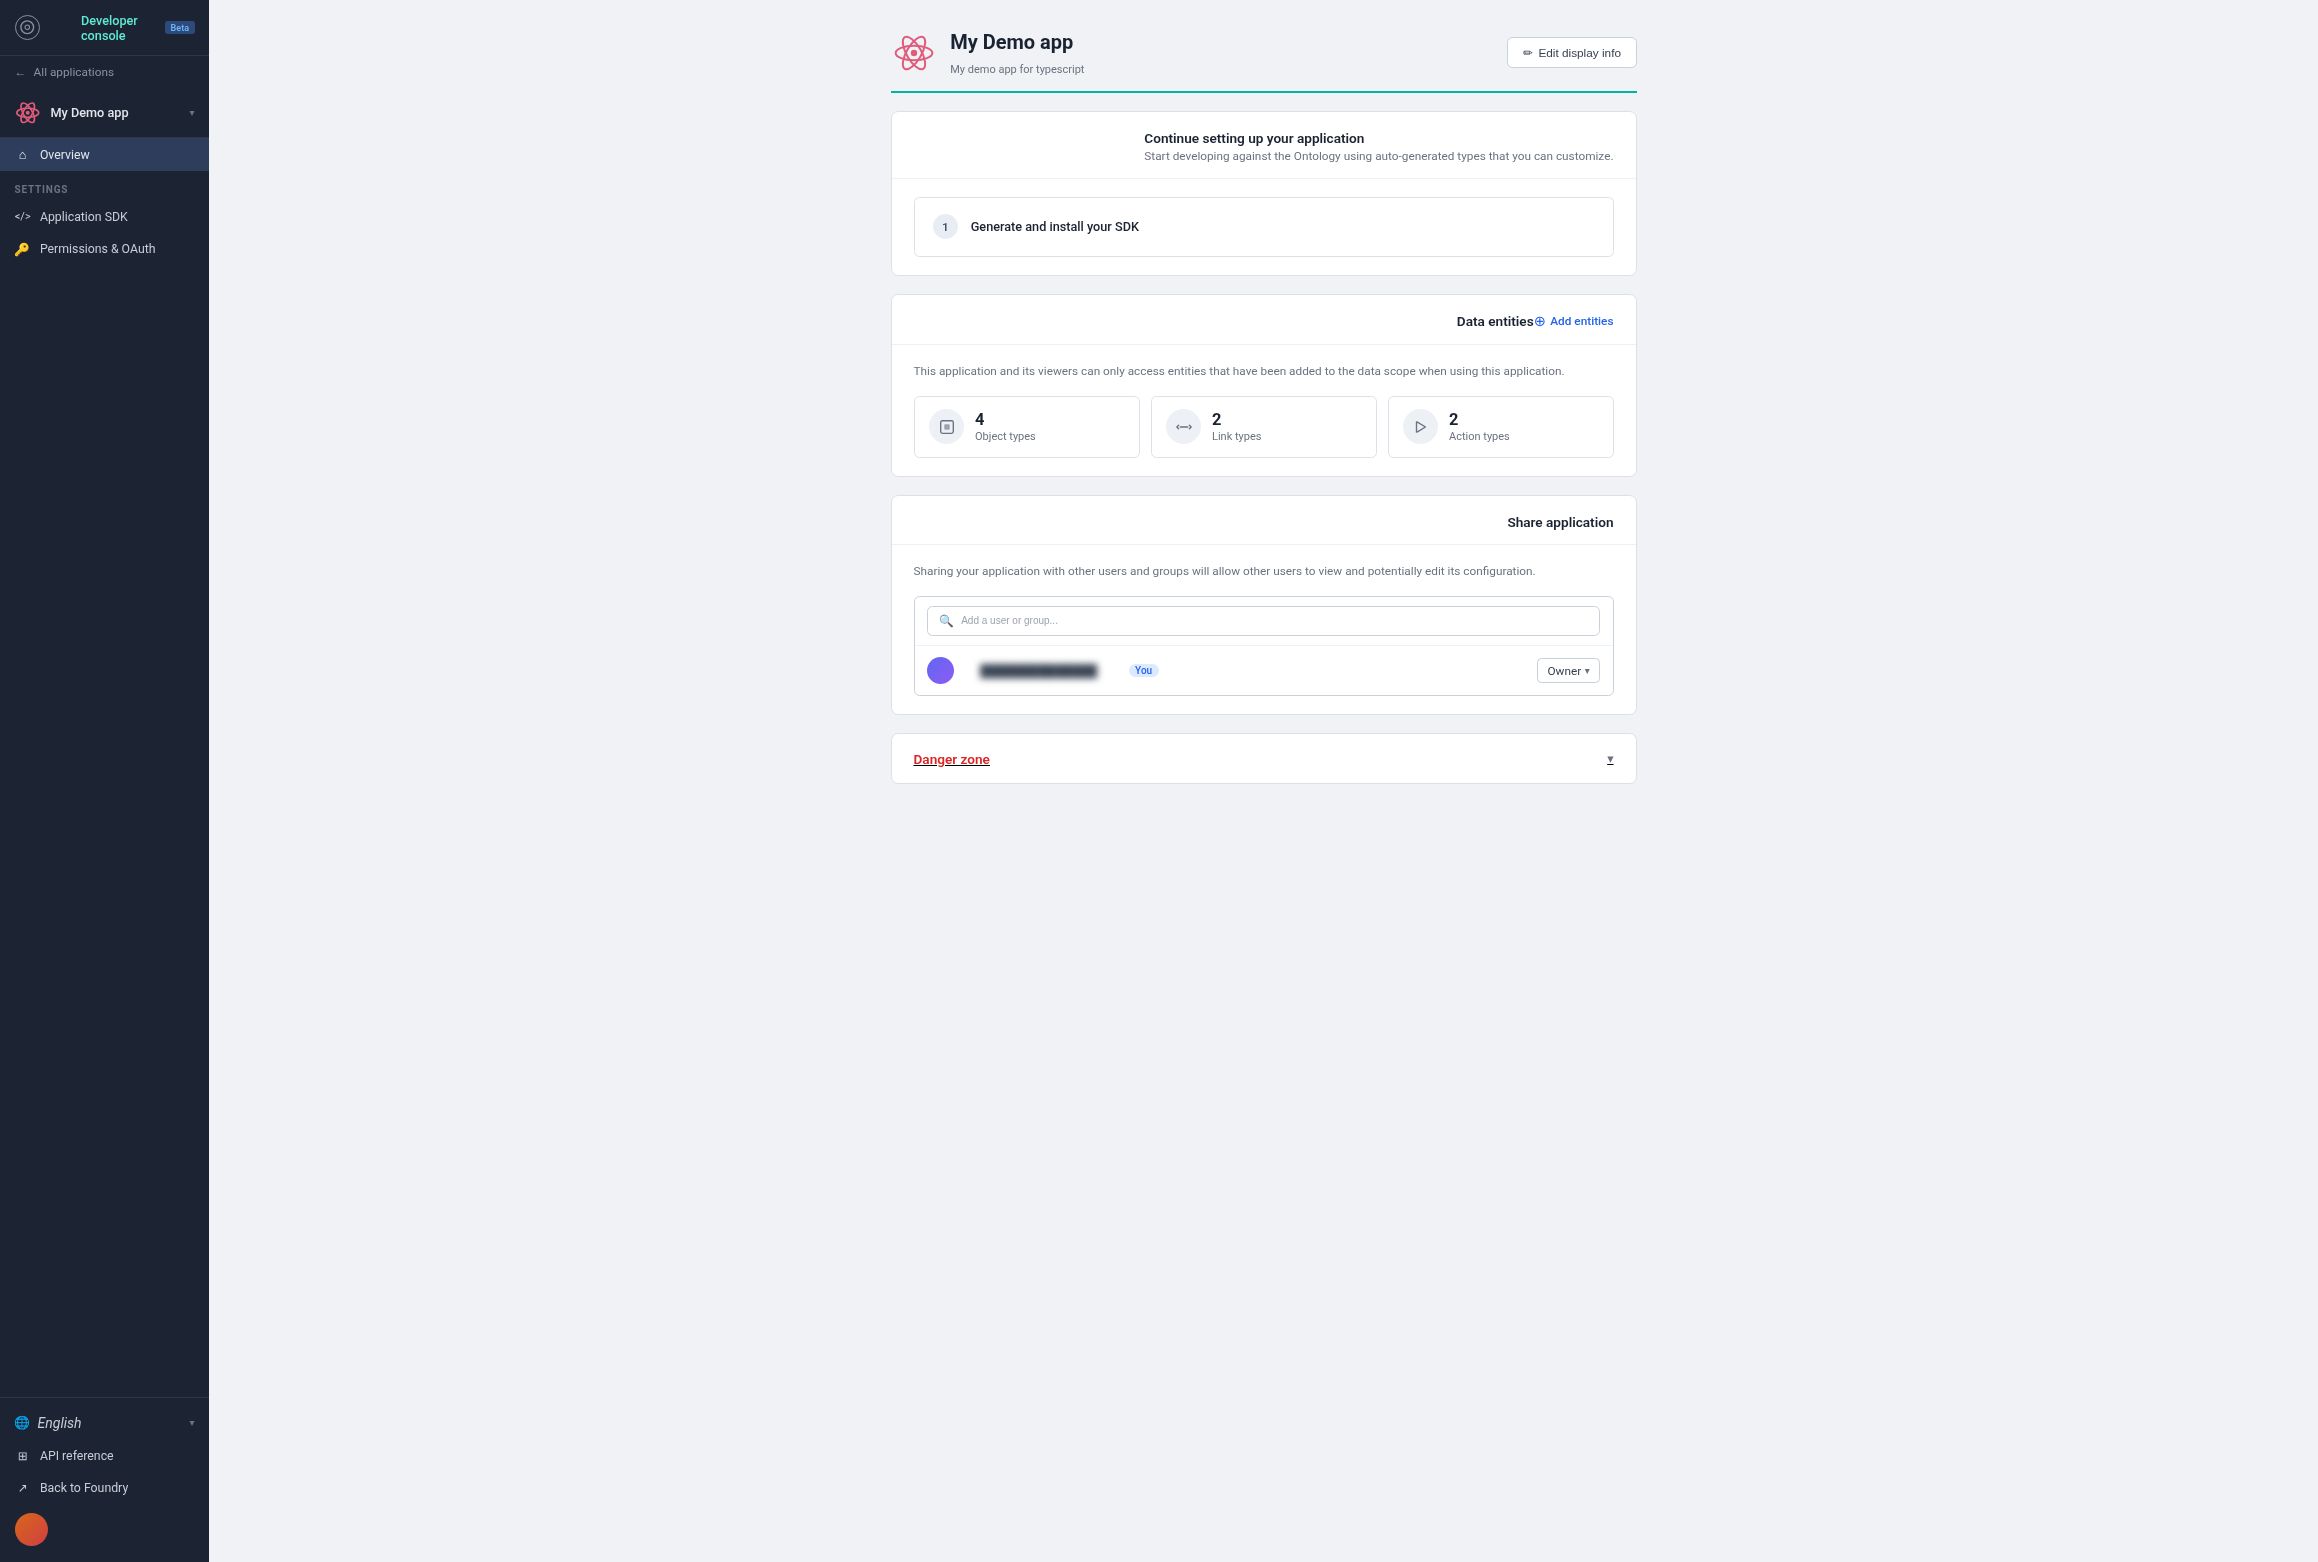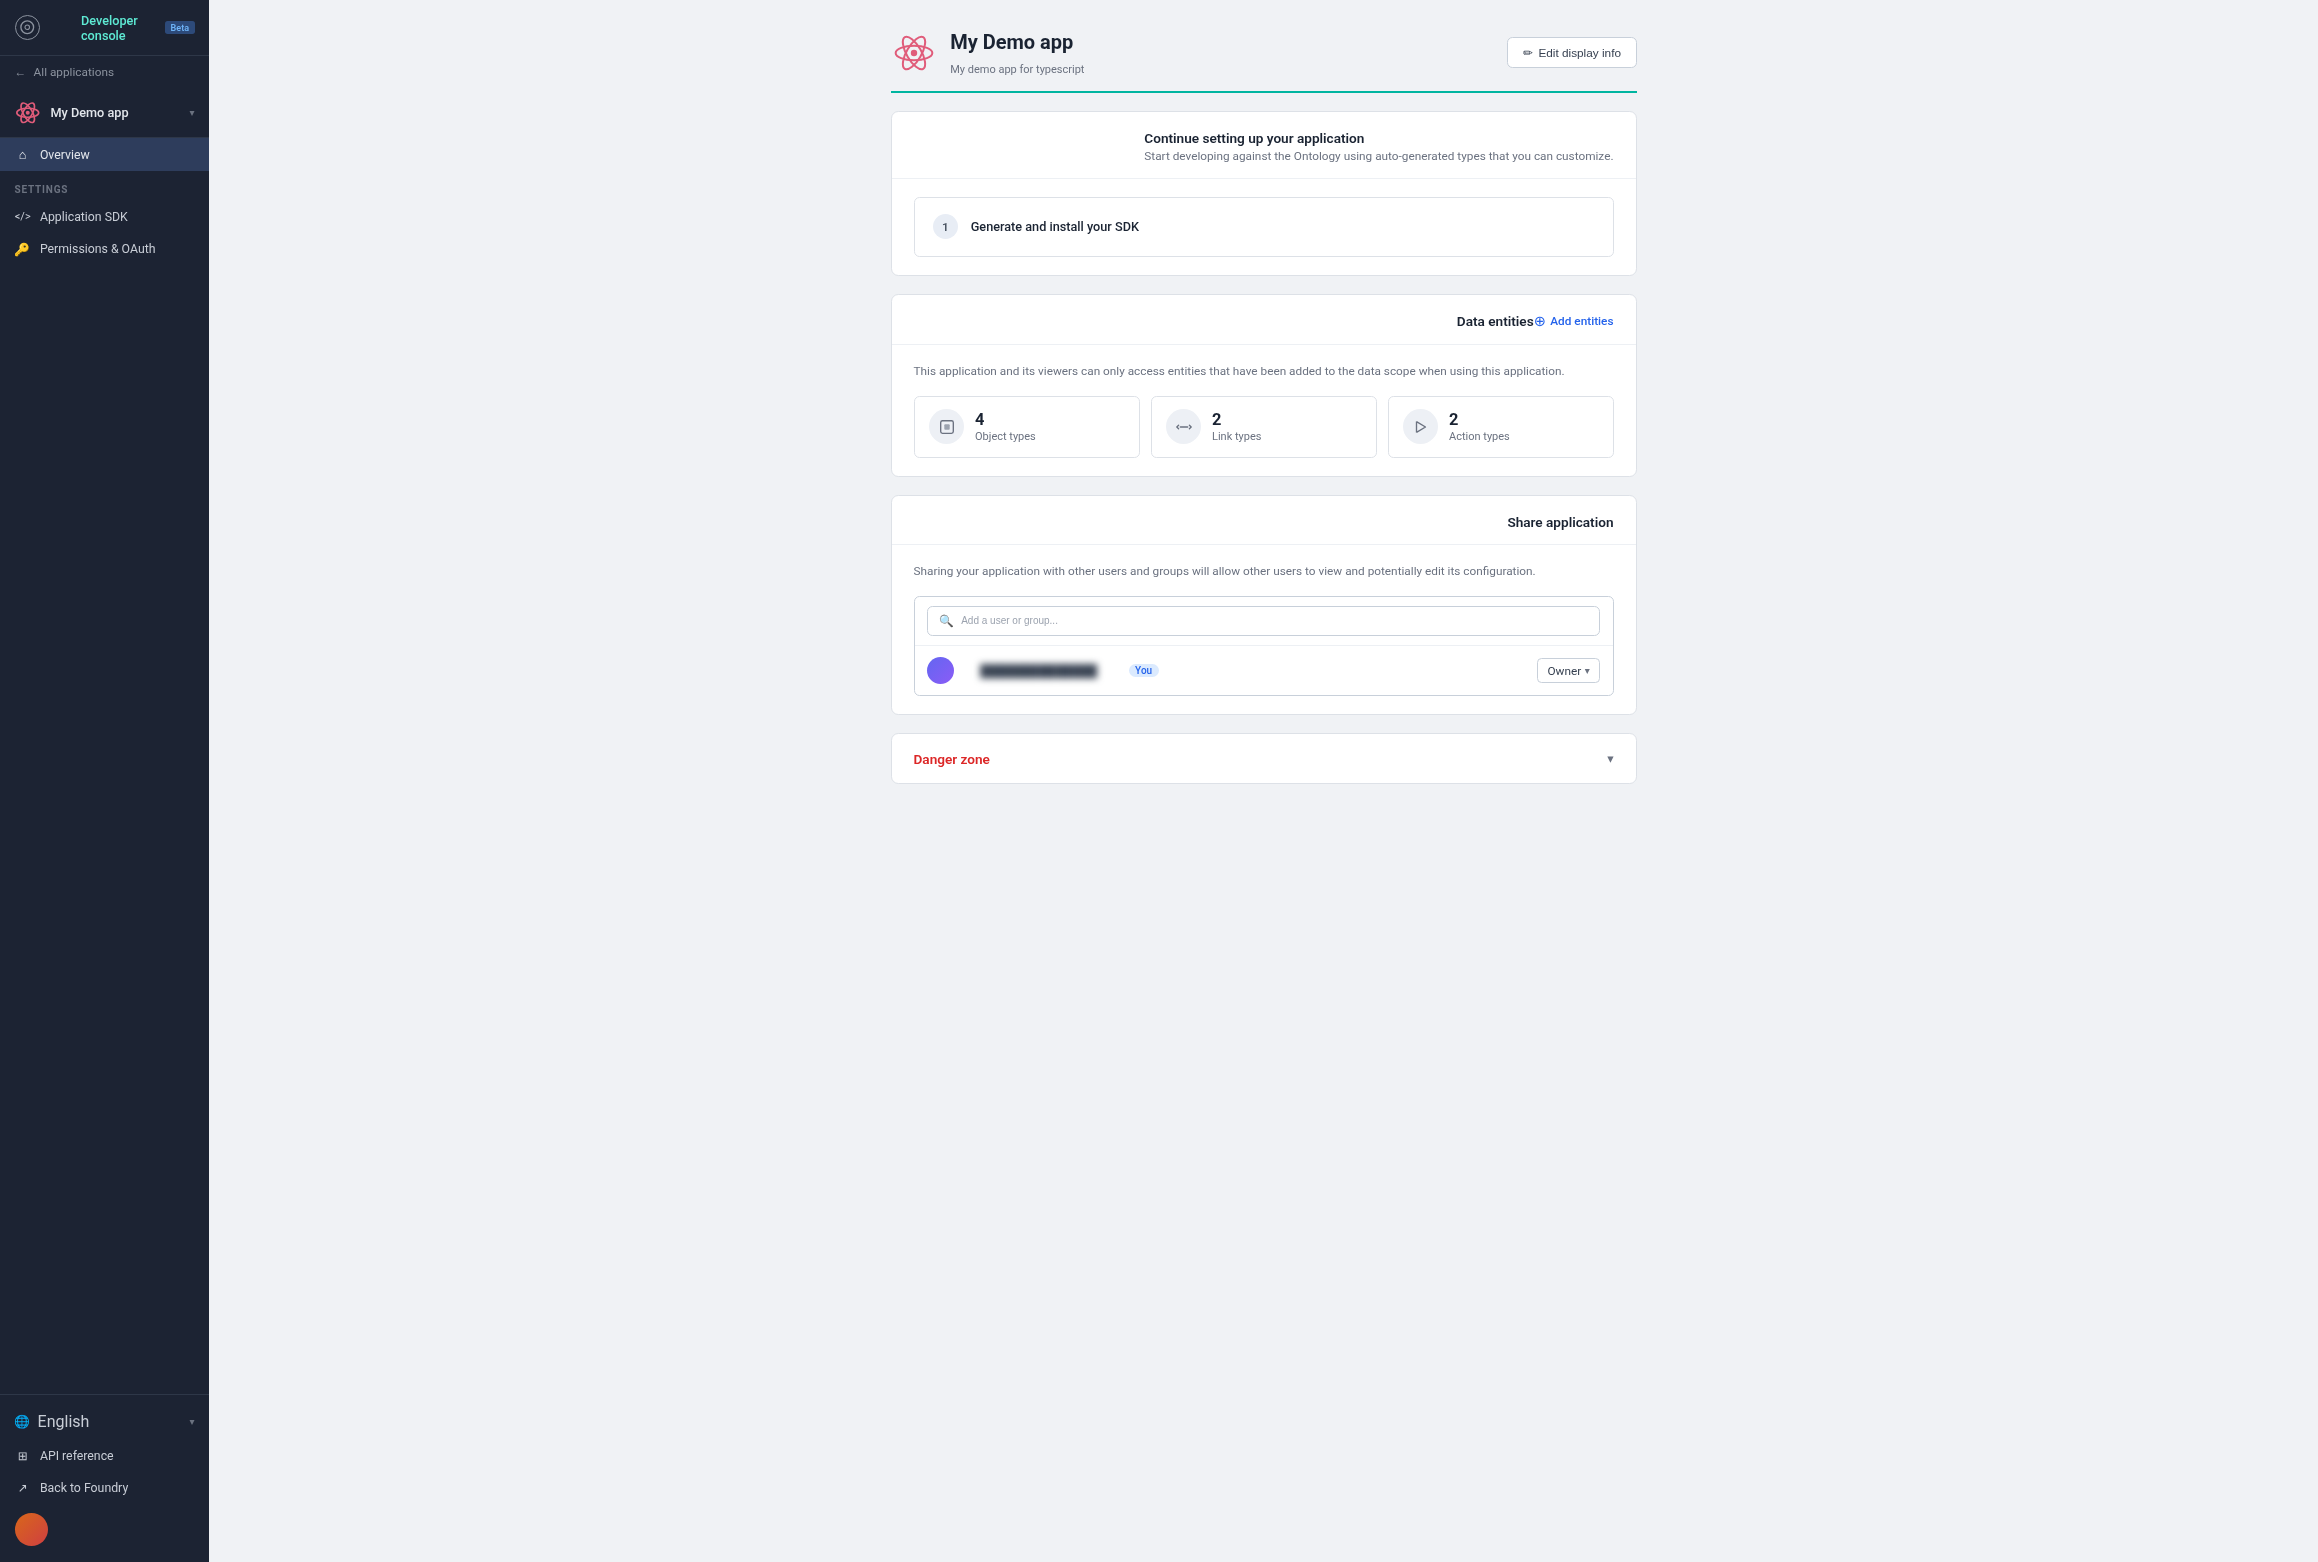--- a/index.html
+++ b/index.html
@@ -351,20 +351,21 @@
       border-radius: 7.3px;
       margin-top: 18px;
       overflow: hidden;
     }
     .danger-header {
       display: flex;
       align-items: center;
       justify-content: space-between;
       padding: 16.4px 22px;
       cursor: pointer;
+      text-decoration: underline;
     }
     .danger-title {
       font-size: 13.6px;
       font-weight: 600;
       color: #dc2626;
     }
 
     
     .blurred-text {
       filter: blur(3.6px);
@@ -424,21 +425,21 @@
 
   <div class="sidebar-nav-item">
     <span class="nav-icon">🔑</span>
     <span>Permissions &amp; OAuth</span>
   </div>
 
   <div class="sidebar-bottom">
 
     <div class="lang-selector">
       <span style="font-size:12.7px;">🌐</span>
-      <span style="flex:1;font-size:16px;">English</span>
+      <span style="flex:1;font-size:14px;font-style:italic;">English</span>
       <span style="font-size:10px;color:#6b7280;">▾</span>
     </div>
 
     <div class="sidebar-nav-item">
       <span class="nav-icon" style="font-size:11.8px;">⊞</span>
       <span>API reference</span>
     </div>
 
     <div class="sidebar-nav-item">
       <span class="nav-icon" style="font-size:11.8px;">↗</span>

